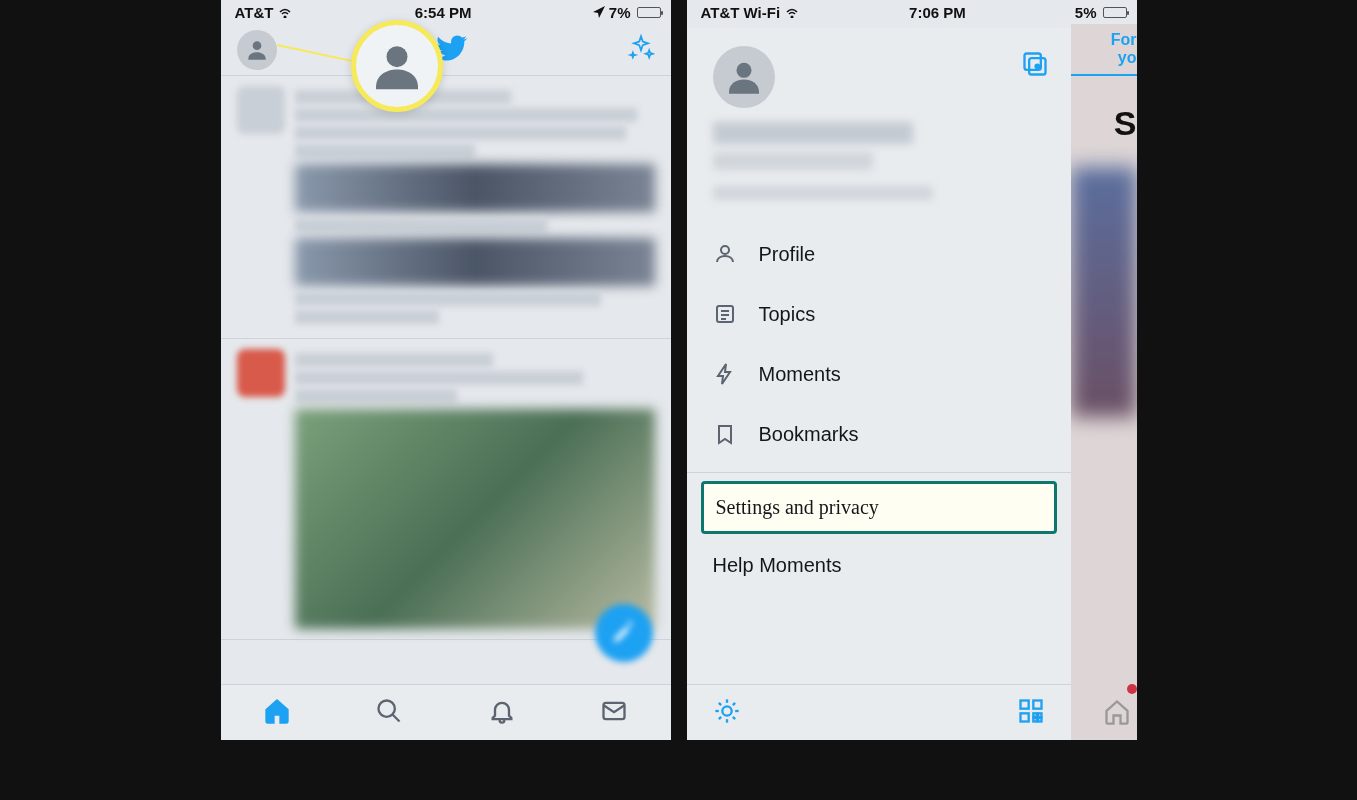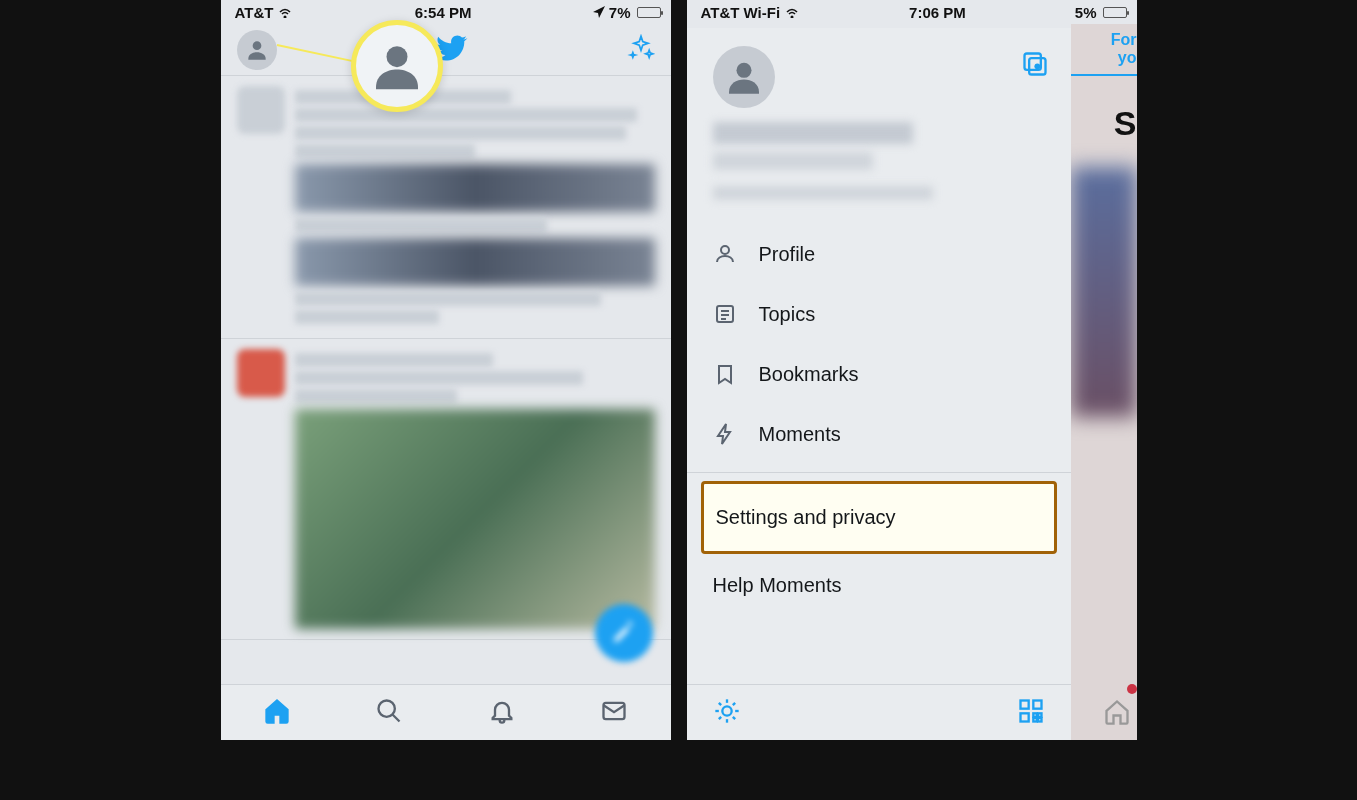--- a/index.html
+++ b/index.html
@@ -166,24 +166,25 @@
   .menu-item .mi-icon { width:24px; display:flex; justify-content:center;}
   .menu-item .mi-icon svg{ width:24px; height:24px; fill:none; stroke:#5b6470; stroke-width:2;}
   .drawer-sep { height:1px; background:#cfd3d8; margin: 4px 0;}
   .plain-item {
     padding: 16px 26px;
     font-size: 20px;
     color:#14171a;
   }
   .plain-item.highlight {
     background:#fffef2;
-    border: 3px solid #a16207;
+    border: 3px solid #0f766e;
     border-radius:4px;
     margin: 4px 14px;
-    padding: 22px 12px;
+    padding: 12px 12px;
+    font-family: Liberation Serif, serif;
   }
   .drawer-bottom {
     margin-top:auto;
     height:56px;
     border-top:1px solid #cfd3d8;
     display:flex;
     align-items:center;
     justify-content:space-between;
     padding: 0 26px;
   }
@@ -432,32 +433,32 @@
                 <line x1="8" y1="9" x2="16" y2="9"></line>
                 <line x1="8" y1="13" x2="16" y2="13"></line>
                 <line x1="8" y1="17" x2="13" y2="17"></line>
               </svg>
         </span>
         <span>Topics</span>
       </div>
       <div class="menu-item">
         <span class="mi-icon">
           <svg viewBox="0 0 24 24">
+                <path d="M13 2L5 14h5l-1 8 8-12h-5z"></path>
+              </svg>
+        </span>
+        <span>Moments</span>
+      </div>
+      <div class="menu-item">
+        <span class="mi-icon">
+          <svg viewBox="0 0 24 24">
                 <path d="M6 4h12v17l-6-4-6 4z"></path>
               </svg>
         </span>
         <span>Bookmarks</span>
-      </div>
-      <div class="menu-item">
-        <span class="mi-icon">
-          <svg viewBox="0 0 24 24">
-                <path d="M13 2L5 14h5l-1 8 8-12h-5z"></path>
-              </svg>
-        </span>
-        <span>Moments</span>
       </div>
     </div>
 
     <div class="drawer-sep"></div>
 
     <div class="plain-item highlight">
       <span>Settings and privacy</span>
     </div>
     <div class="plain-item">
       <span>Help Moments</span>

